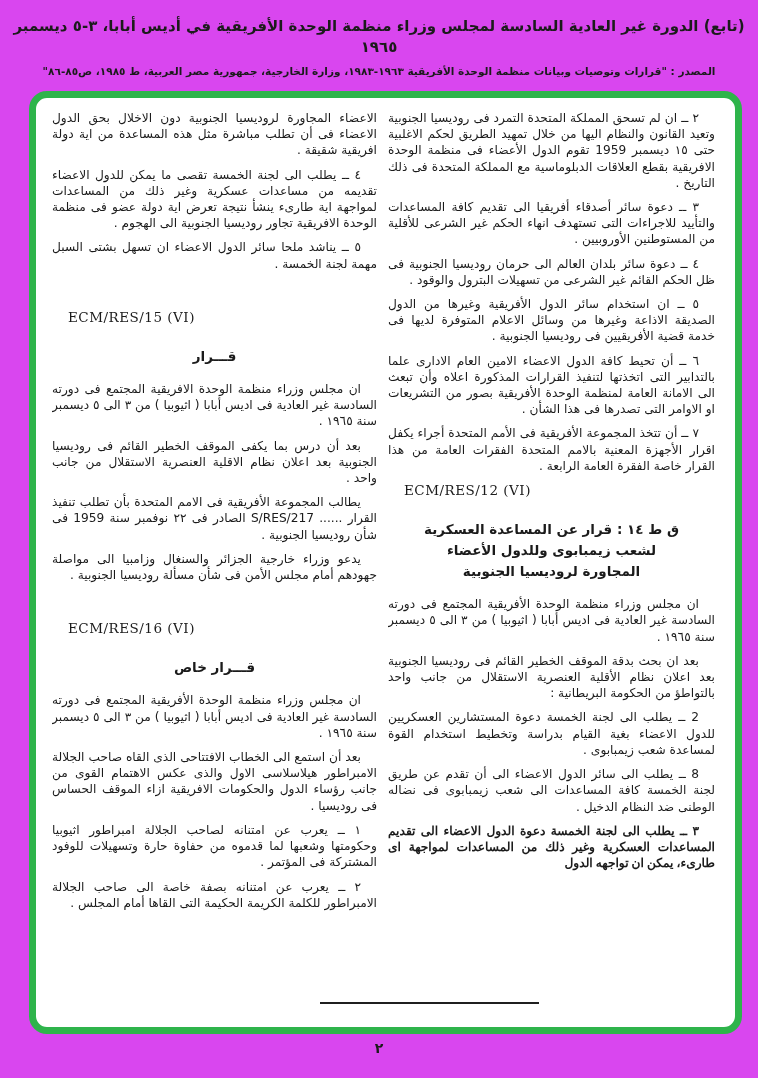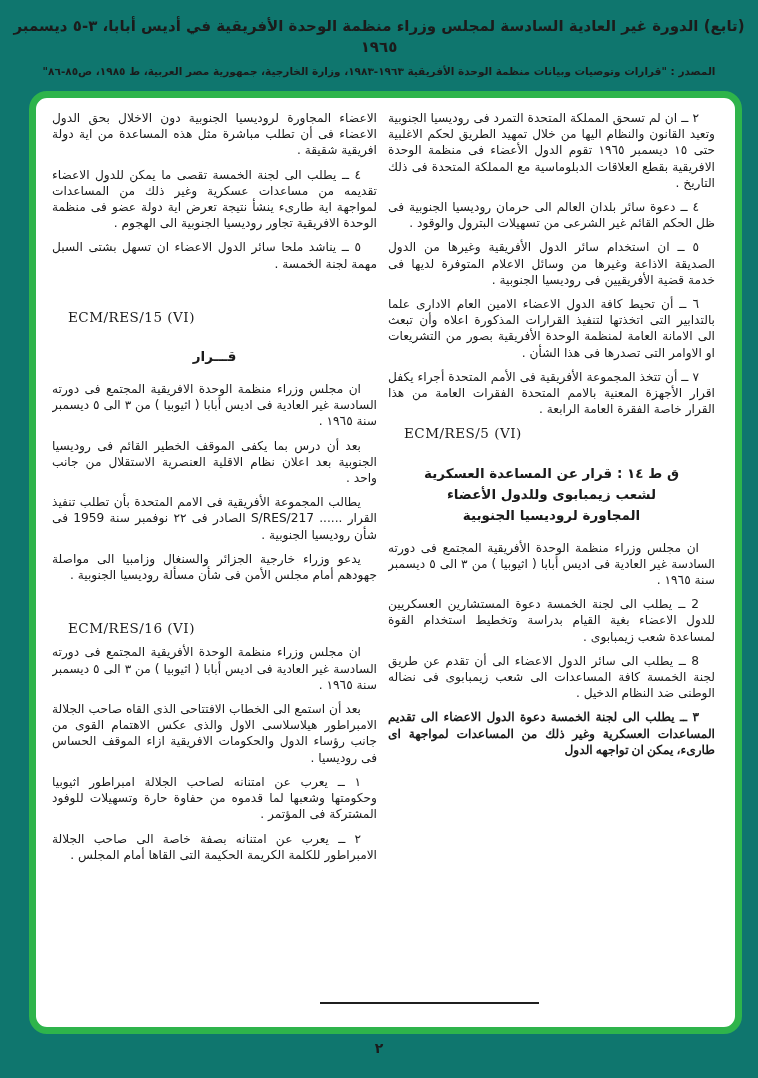--- a/index.html
+++ b/index.html
@@ -1,16 +1,16 @@
 <!DOCTYPE html>
 <html lang="ar"><head>
 <meta charset="utf-8">
 <style>
   html,body{margin:0;padding:0;background:#ffffff;}
-  .page{position:relative;width:758px;height:1078px;background:#0f766e;overflow:hidden;
+  .page{position:relative;width:758px;height:1078px;background:#d946ef;overflow:hidden;
         font-family:"DejaVu Sans",sans-serif;color:#1b1b1b;}
   
   .header{position:absolute;top:16px;left:0;width:758px;text-align:center;direction:rtl;}
   .header-title{font-size:15px;font-weight:bold;letter-spacing:0;line-height:1.4;}
   .header-source{font-size:10.5px;font-weight:bold;margin-top:7px;}
   
   .frame{position:absolute;left:29px;top:91px;width:699px;height:929px;
          border:7px solid #2eb44b;border-radius:18px;background:#ffffff;}
   
   .col{position:absolute;top:12px;height:907px;overflow:hidden;direction:rtl;
@@ -38,53 +38,56 @@
 <div class="page">
 
   <div class="header">
     <div class="header-title">(تابع) الدورة غير العادية السادسة لمجلس وزراء منظمة الوحدة الأفريقية في أديس أبابا، ٣-٥ ديسمبر ١٩٦٥</div>
     <div class="header-source">المصدر : "قرارات وتوصيات وبيانات منظمة الوحدة الأفريقية ١٩٦٣-١٩٨٣، وزارة الخارجية، جمهورية مصر العربية، ط ١٩٨٥، ص٨٥-٨٦"</div>
   </div>
 
   <div class="frame">
 
     <div class="col col-right">
-      <p>٢ ــ ان لم تسحق المملكة المتحدة التمرد فى روديسيا الجنوبية وتعيد القانون والنظام اليها من خلال تمهيد الطريق لحكم الاغلبية حتى ١٥ ديسمبر ١٩٦٥ تقوم الدول الأعضاء فى منظمة الوحدة الافريقية بقطع العلاقات الدبلوماسية مع المملكة المتحدة فى ذلك التاريخ .</p>
+      <p>٢ ــ ان لم تسحق المملكة المتحدة التمرد فى روديسيا الجنوبية وتعيد القانون والنظام اليها من خلال تمهيد الطريق لحكم الاغلبية حتى ١٥ ديسمبر 1959 تقوم الدول الأعضاء فى منظمة الوحدة الافريقية بقطع العلاقات الدبلوماسية مع المملكة المتحدة فى ذلك التاريخ .</p>
+      <p>٣ ــ دعوة سائر أصدقاء أفريقيا الى تقديم كافة المساعدات والتأييد للاجراءات التى تستهدف انهاء الحكم غير الشرعى للأقلية من المستوطنين الأوروبيين .</p>
       <p>٤ ــ دعوة سائر بلدان العالم الى حرمان روديسيا الجنوبية فى ظل الحكم القائم غير الشرعى من تسهيلات البترول والوقود .</p>
       <p>٥ ــ ان استخدام سائر الدول الأفريقية وغيرها من الدول الصديقة الاذاعة وغيرها من وسائل الاعلام المتوفرة لديها فى خدمة قضية الأفريقيين فى روديسيا الجنوبية .</p>
       <p>٦ ــ أن تحيط كافة الدول الاعضاء الامين العام الادارى علما بالتدابير التى اتخذتها لتنفيذ القرارات المذكورة اعلاه وأن تبعث الى الامانة العامة لمنظمة الوحدة الأفريقية بصور من التشريعات او الاوامر التى تصدرها فى هذا الشأن .</p>
       <p>٧ ــ أن تتخذ المجموعة الأفريقية فى الأمم المتحدة أجراء يكفل اقرار الأجهزة المعنية بالامم المتحدة الفقرات العامة من هذا القرار خاصة الفقرة العامة الرابعة .</p>
 
-      <p class="ecm-label">ECM/RES/5 (VI)</p>
+      <p class="ecm-label">ECM/RES/12 (VI)</p>
 
       <div class="res-heading">
         <div>ق ط ١٤ : قرار عن المساعدة العسكرية</div>
         <div>لشعب زيمبابوى وللدول الأعضاء</div>
         <div>المجاورة لروديسيا الجنوبية</div>
       </div>
 
       <p>ان مجلس وزراء منظمة الوحدة الأفريقية المجتمع فى دورته السادسة غير العادية فى اديس أبابا ( اثيوبيا ) من ٣ الى ٥ ديسمبر سنة ١٩٦٥ .</p>
+      <p>بعد ان بحث بدقة الموقف الخطير القائم فى روديسيا الجنوبية بعد اعلان نظام الأقلية العنصرية الاستقلال من جانب واحد بالتواطؤ من الحكومة البريطانية :</p>
       <p>2 ــ يطلب الى لجنة الخمسة دعوة المستشارين العسكريين للدول الاعضاء بغية القيام بدراسة وتخطيط استخدام القوة لمساعدة شعب زيمبابوى .</p>
       <p>8 ــ يطلب الى سائر الدول الاعضاء الى أن تقدم عن طريق لجنة الخمسة كافة المساعدات الى شعب زيمبابوى فى نضاله الوطنى ضد النظام الدخيل .</p>
       <p class="bold">٣ ــ يطلب الى لجنة الخمسة دعوة الدول الاعضاء الى تقديم المساعدات العسكرية وغير ذلك من المساعدات لمواجهة اى طارىء، يمكن ان تواجهه الدول</p>
     </div>
 
     <div class="col col-left">
       <p class="noindent">الاعضاء المجاورة لروديسيا الجنوبية دون الاخلال بحق الدول الاعضاء فى أن تطلب مباشرة مثل هذه المساعدة من اية دولة افريقية شقيقة .</p>
       <p>٤ ــ يطلب الى لجنة الخمسة تقصى ما يمكن للدول الاعضاء تقديمه من مساعدات عسكرية وغير ذلك من المساعدات لمواجهة اية طارىء ينشأ نتيجة تعرض اية دولة عضو فى منظمة الوحدة الافريقية تجاور روديسيا الجنوبية الى الهجوم .</p>
       <p>٥ ــ يناشد ملحا سائر الدول الاعضاء ان تسهل بشتى السبل مهمة لجنة الخمسة .</p>
 
       <p class="ecm-label gap">ECM/RES/15 (VI)</p>
       <div class="res-heading">قـــرار</div>
       <p>ان مجلس وزراء منظمة الوحدة الافريقية المجتمع فى دورته السادسة غير العادية فى اديس أبابا ( اثيوبيا ) من ٣ الى ٥ ديسمبر سنة ١٩٦٥ .</p>
       <p>بعد أن درس بما يكفى الموقف الخطير القائم فى روديسيا الجنوبية بعد اعلان نظام الاقلية العنصرية الاستقلال من جانب واحد .</p>
       <p>يطالب المجموعة الأفريقية فى الامم المتحدة بأن تطلب تنفيذ القرار ...... S/RES/217 الصادر فى ٢٢ نوفمبر سنة 1959 فى شأن روديسيا الجنوبية .</p>
       <p>يدعو وزراء خارجية الجزائر والسنغال وزامبيا الى مواصلة جهودهم أمام مجلس الأمن فى شأن مسألة روديسيا الجنوبية .</p>
 
       <p class="ecm-label gap">ECM/RES/16 (VI)</p>
+      <div class="res-heading">قـــرار خاص</div>
       <p>ان مجلس وزراء منظمة الوحدة الأفريقية المجتمع فى دورته السادسة غير العادية فى اديس أبابا ( اثيوبيا ) من ٣ الى ٥ ديسمبر سنة ١٩٦٥ .</p>
       <p>بعد أن استمع الى الخطاب الافتتاحى الذى القاه صاحب الجلالة الامبراطور هيلاسلاسى الاول والذى عكس الاهتمام القوى من جانب رؤساء الدول والحكومات الافريقية ازاء الموقف الحساس فى روديسيا .</p>
       <p>١ ــ يعرب عن امتنانه لصاحب الجلالة امبراطور اثيوبيا وحكومتها وشعبها لما قدموه من حفاوة حارة وتسهيلات للوفود المشتركة فى المؤتمر .</p>
       <p>٢ ــ يعرب عن امتنانه بصفة خاصة الى صاحب الجلالة الامبراطور للكلمة الكريمة الحكيمة التى القاها أمام المجلس .</p>
     </div>
 
     <div class="divider"></div>
   </div>
 
   <div class="page-number">٢</div>

